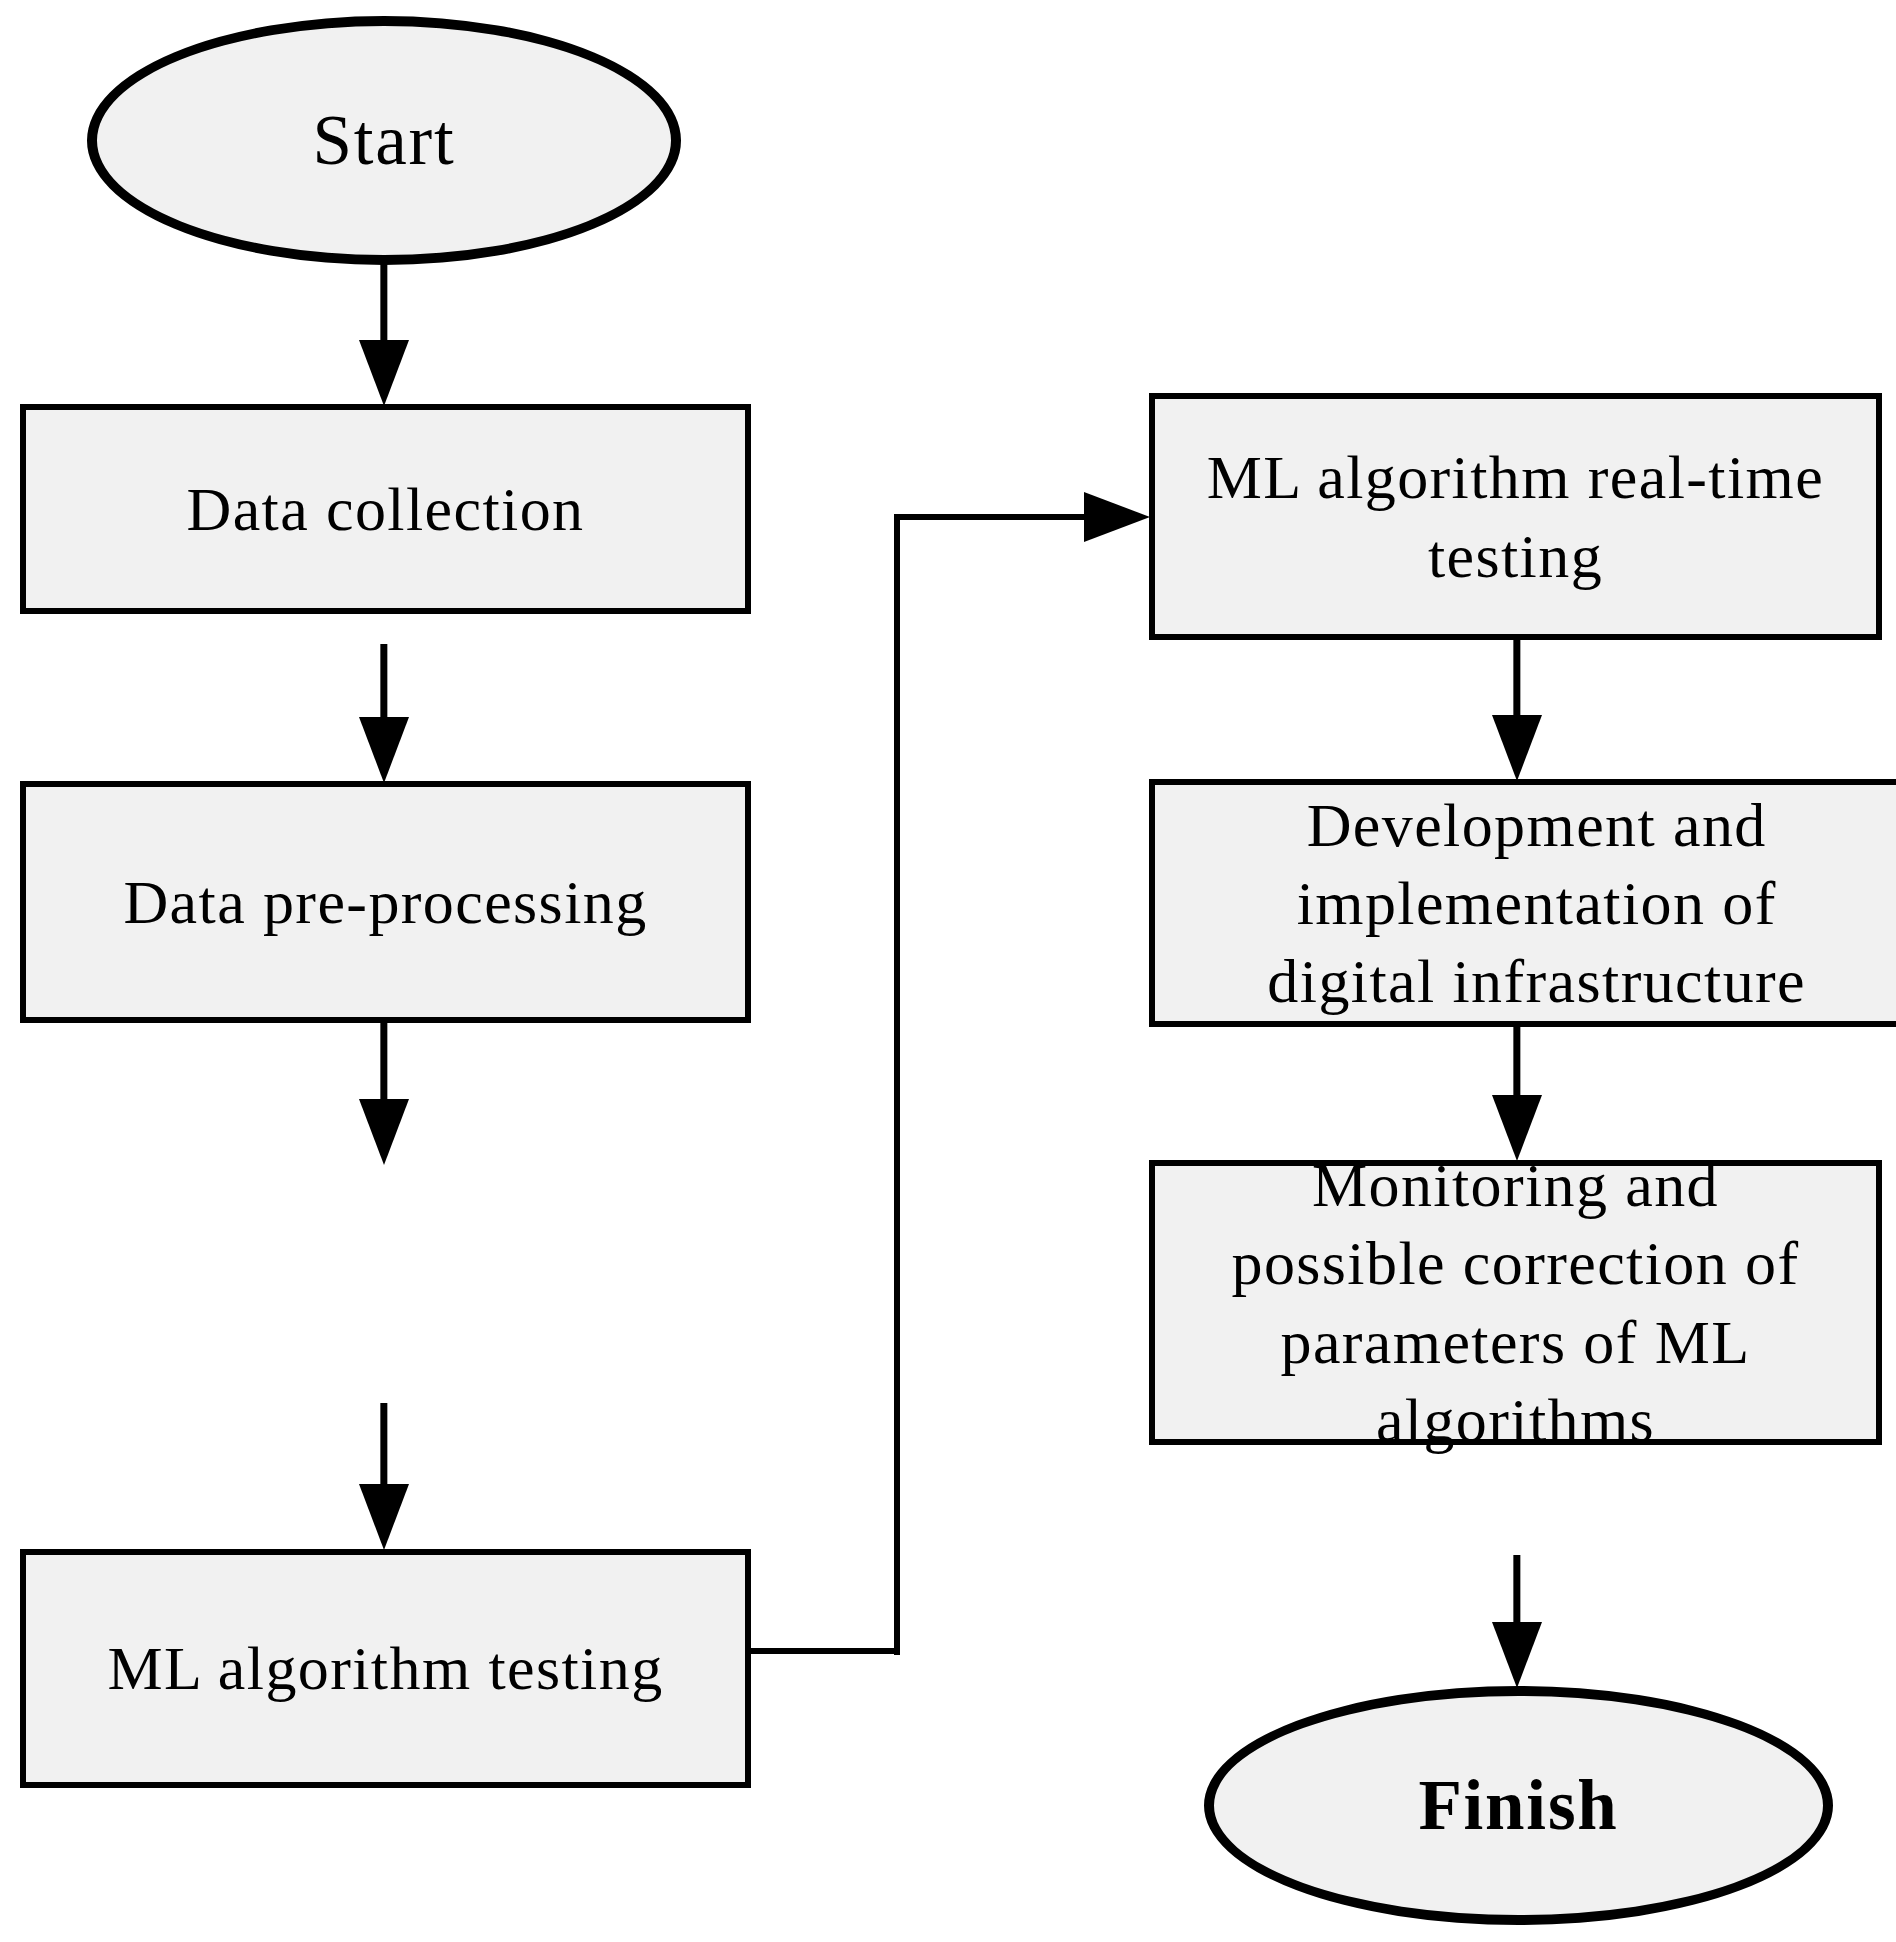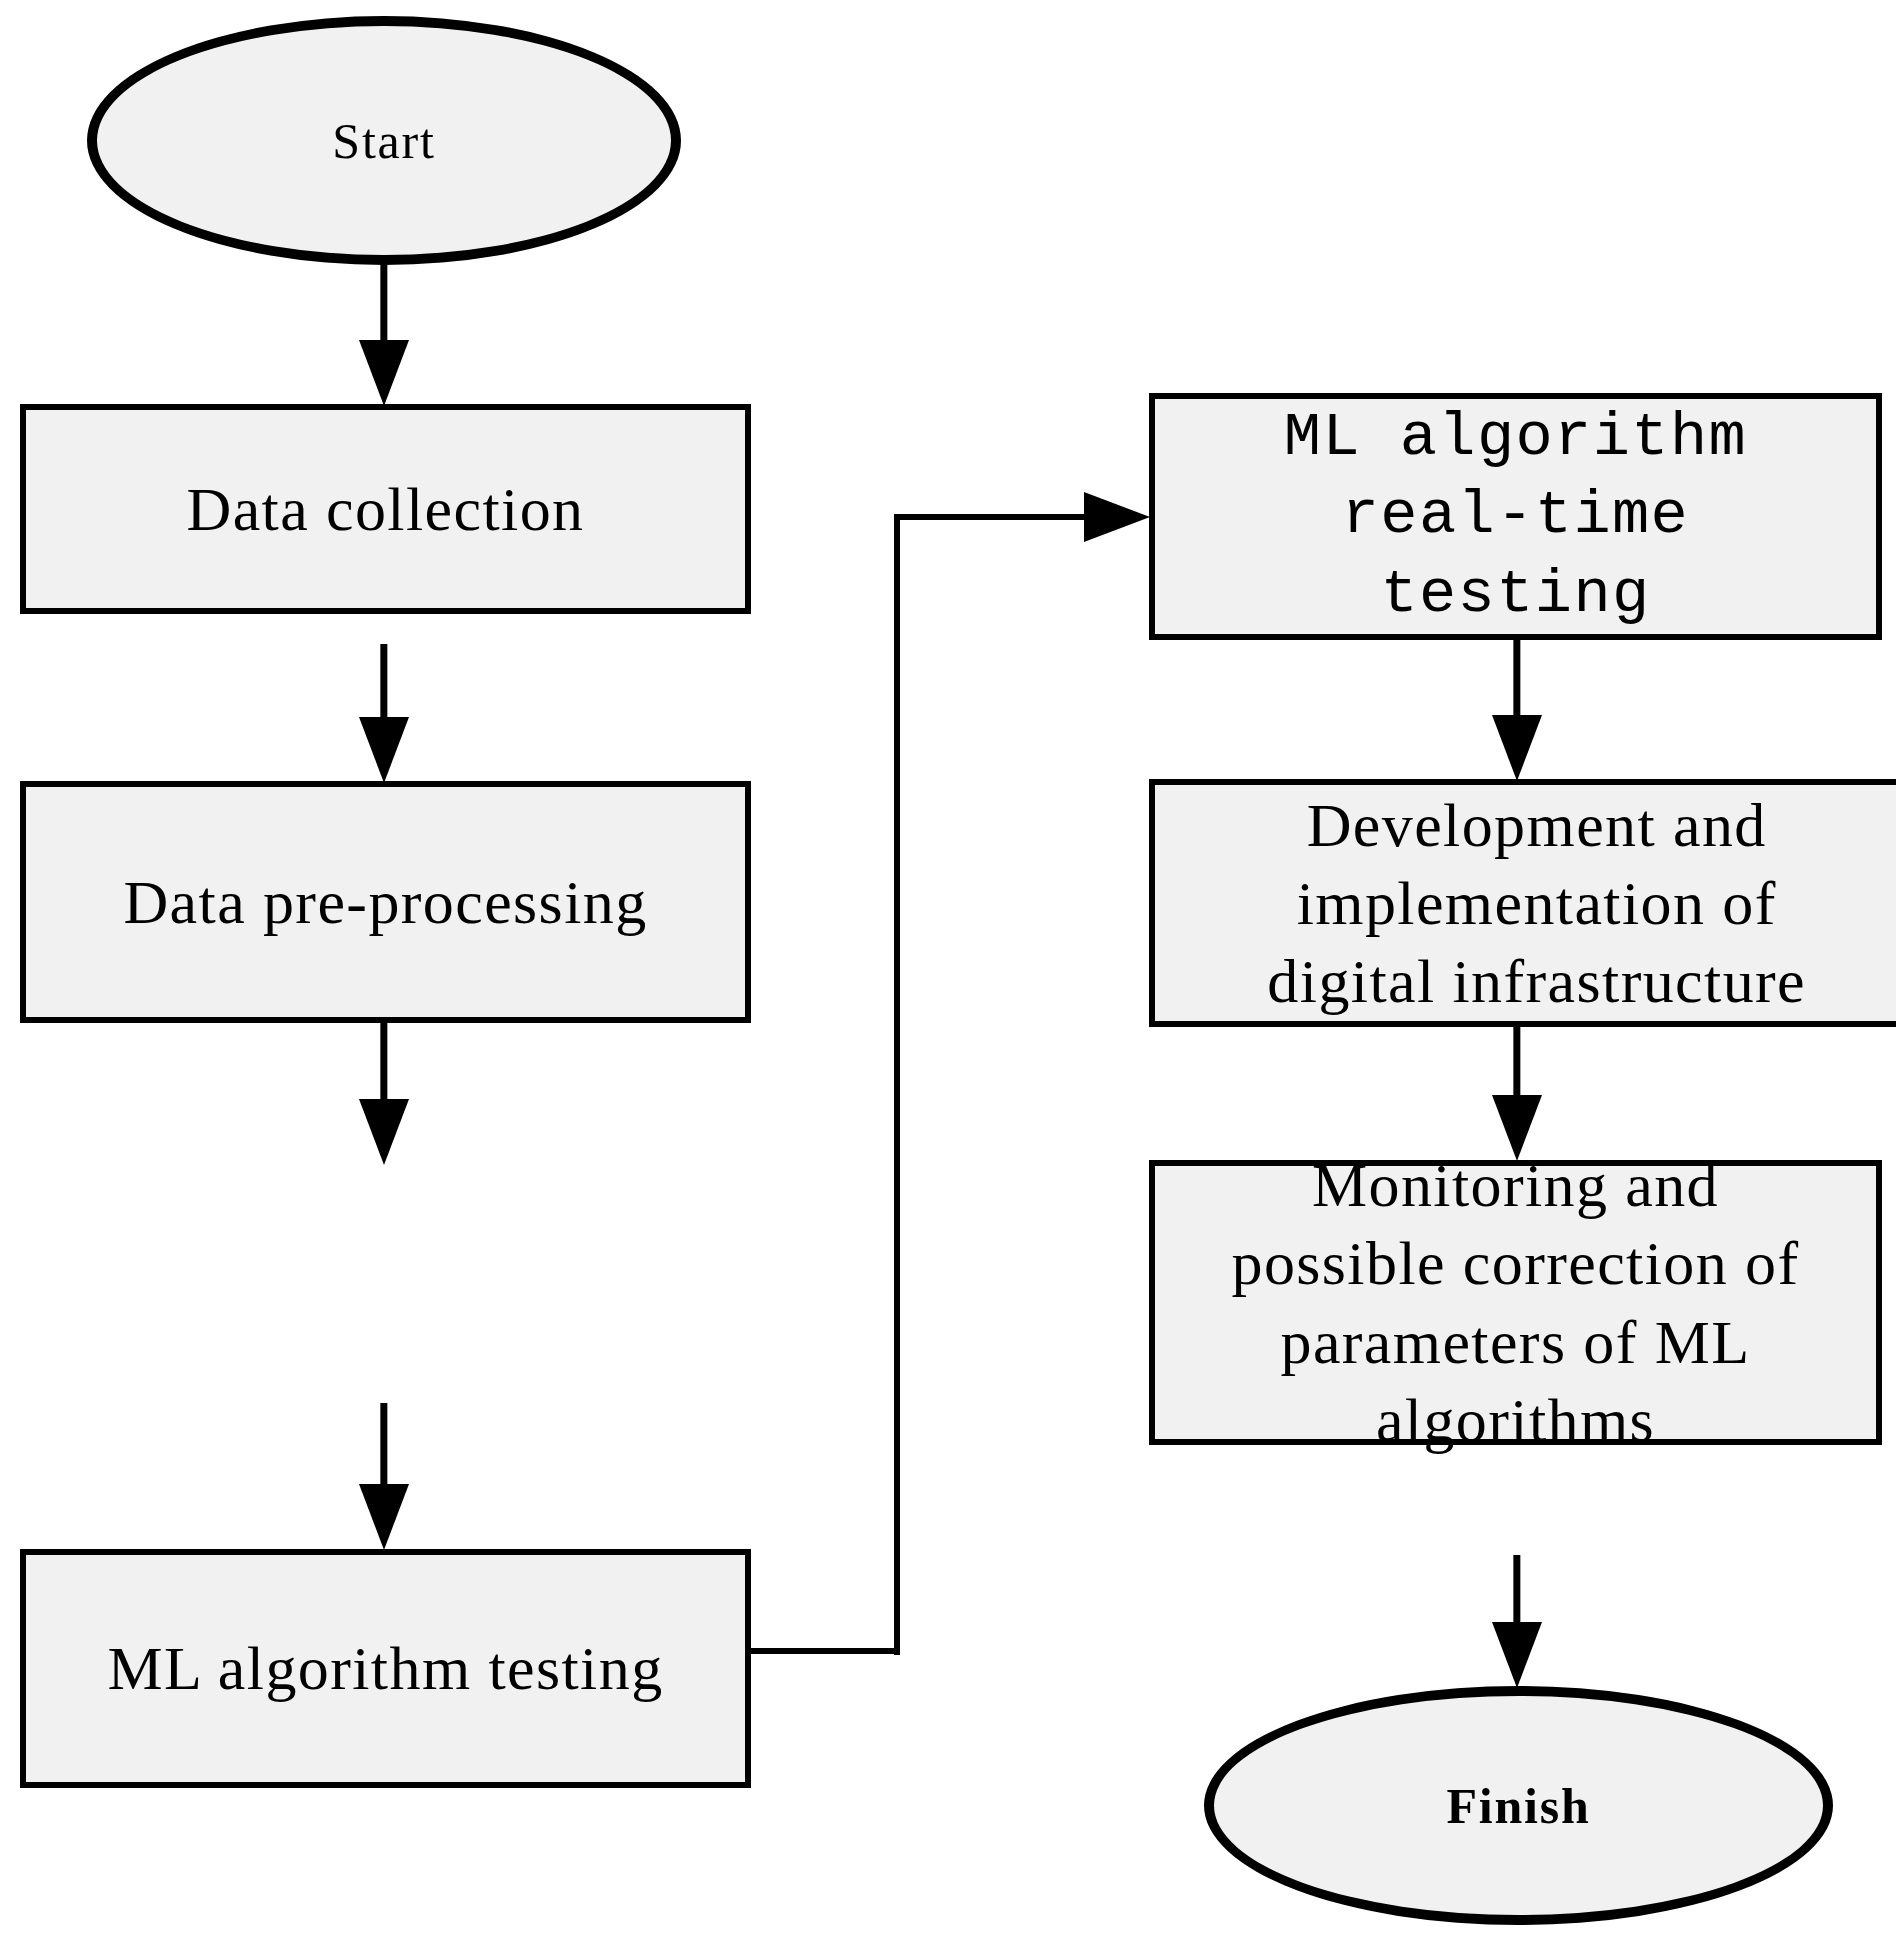--- a/index.html
+++ b/index.html
@@ -28,33 +28,33 @@
   .process {
     border: 6.4px solid #000000;
     font-size: 62px;
     line-height: 1.26;
     letter-spacing: 1.4px;
     padding: 0 25.6px;
   }
   .terminal {
     border: 10px solid #000000;
     border-radius: 50%;
-    font-size: 50px;
+    font-size: 71px;
     letter-spacing: 1.8px;
   }
   .label {
     white-space: pre-line;
   }
   
   .n-start   { left: 87px;   top: 16.4px;   width: 594px; height: 249px; }
   .n-l1      { left: 20px;   top: 404px;  width: 731px; height: 210px; }
   .n-l2      { left: 20px;   top: 781px;  width: 731px; height: 242px; }
   .n-l3      { left: 20px;   top: 1162px; width: 731px; height: 243px; }
   .n-l4      { left: 20px;   top: 1549px; width: 731px; height: 239px; }
-  .n-r1      { left: 1149px; top: 393px;  width: 733px; height: 247px; font-family: Liberation Mono, monospace; }
+  .n-r1      { left: 1149px; top: 393px;  width: 733px; height: 247px; }
   .n-r2      { left: 1149px; top: 779px;  width: 771px; height: 248px; padding-left: 30px; }
   .n-r3      { left: 1149px; top: 1160px; width: 733px; height: 285px; }
   .n-finish  { left: 1204px; top: 1686px; width: 629px; height: 239px; font-weight: bold; }
 
   
   .arrow-v {
     position: absolute;
     width: 49px;
   }
   .arrow-v .shaft {

